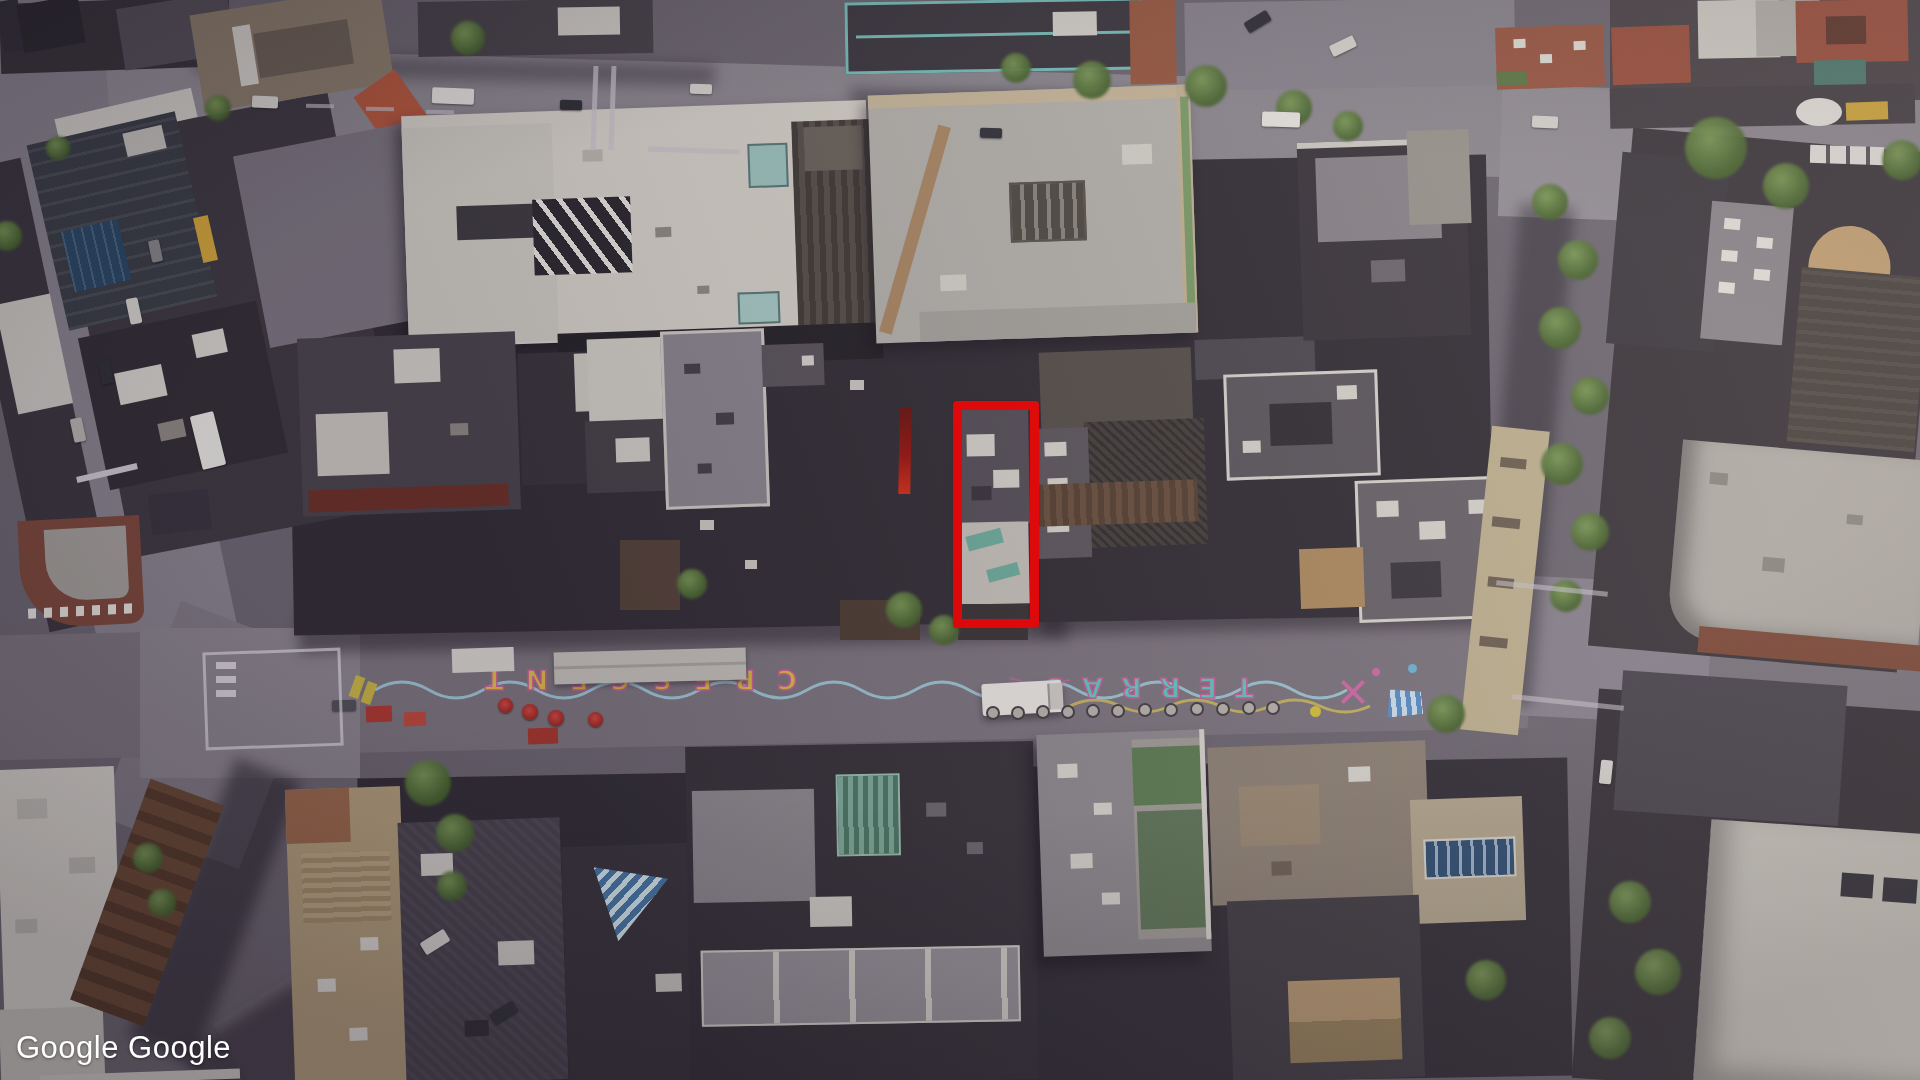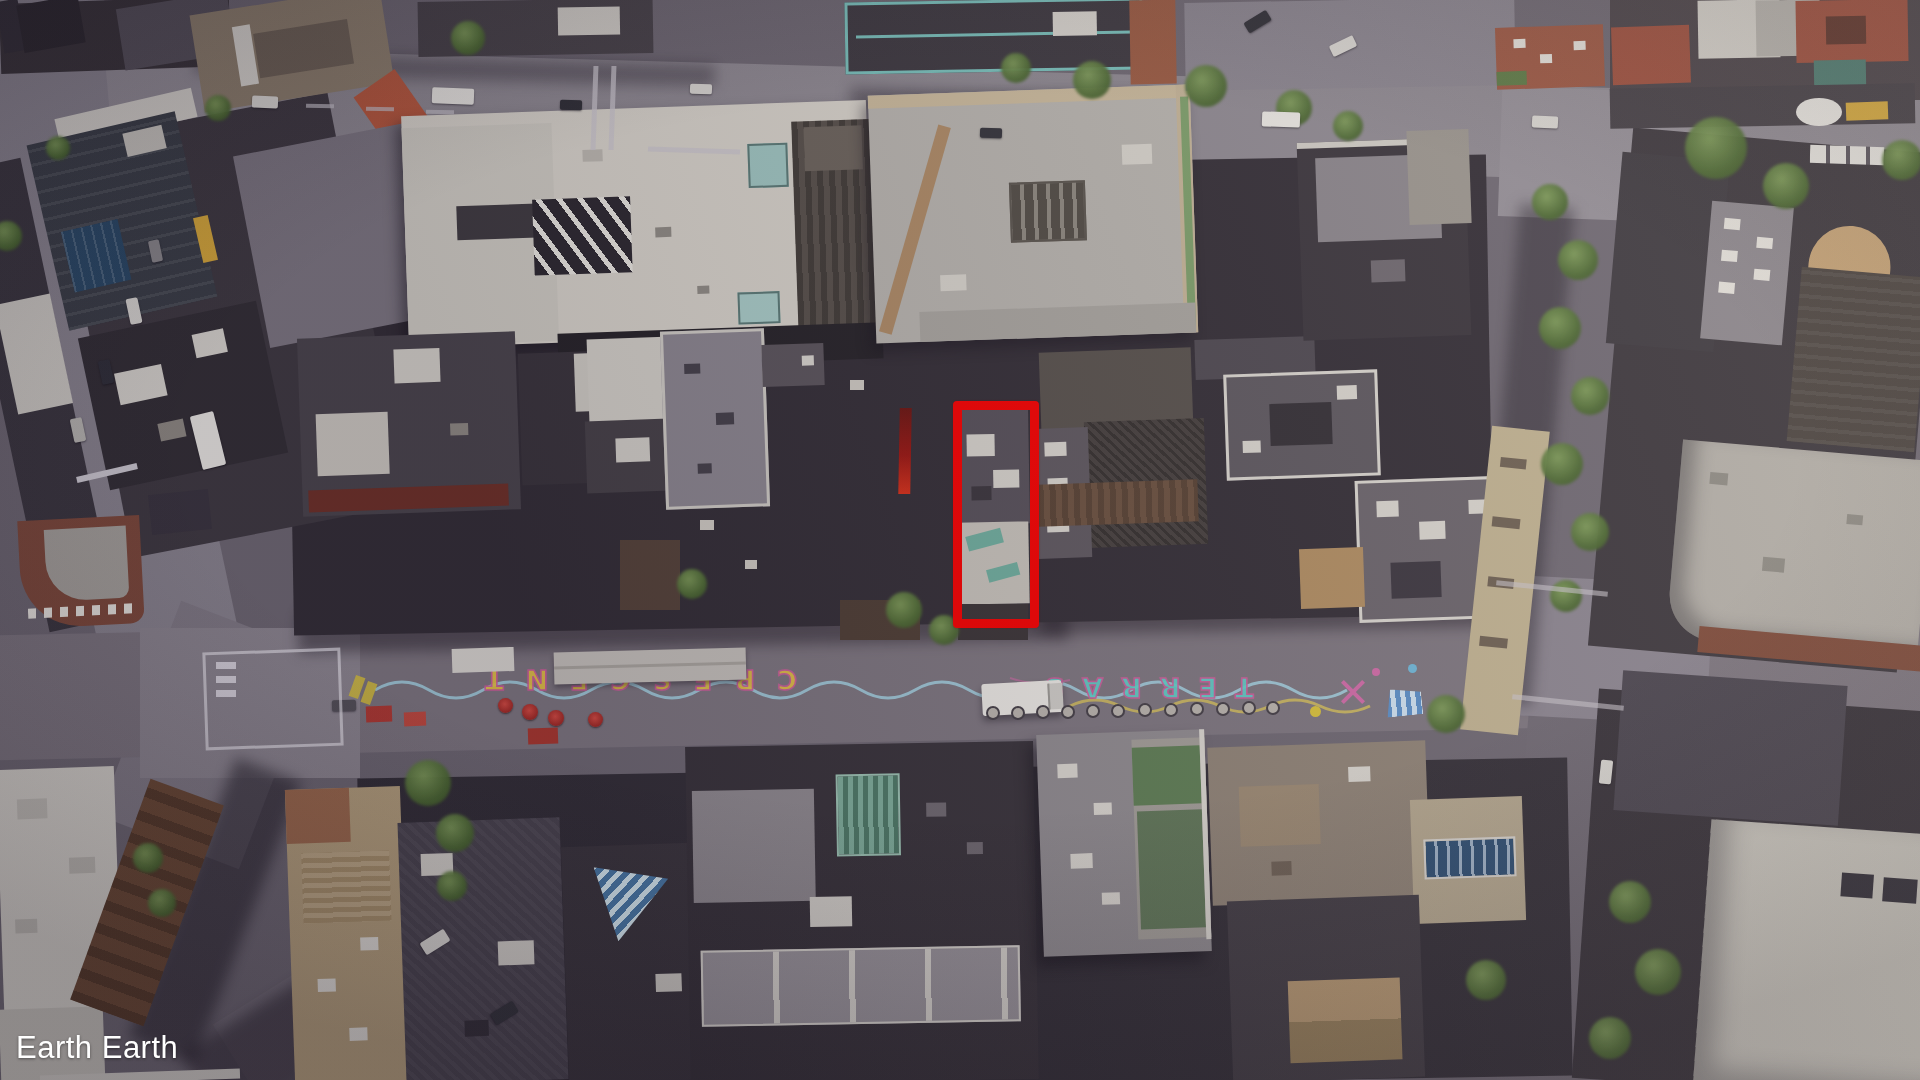--- a/index.html
+++ b/index.html
@@ -384,14 +384,14 @@
   <div style="left:1338px;top:690px;width:30px;height:4px;background:#d06ba8;transform:rotate(-45deg)"></div>
   <div style="left:1310px;top:706px;width:11px;height:11px;border-radius:50%;background:#d8c23c"></div>
   <div style="left:1408px;top:664px;width:9px;height:9px;border-radius:50%;background:#6fb7d9"></div>
   <div style="left:1372px;top:668px;width:8px;height:8px;border-radius:50%;background:#d06ba8"></div>
 
   <div style="left:899px;top:408px;width:12px;height:86px;background:linear-gradient(#6e1410,#a01510 55%,#e03018);opacity:.95;transform:rotate(1deg);z-index:40"></div>
   <div style="left:953px;top:401px;width:86px;height:227px;box-sizing:border-box;border:9px solid #f60000;border-radius:4px;z-index:41;box-shadow:0 0 2px rgba(110,0,0,.5)"></div>
 
   <div style="left:0;top:0;width:1920px;height:1080px;z-index:50;pointer-events:none;background:linear-gradient(250deg,rgba(255,240,215,.10),rgba(20,12,28,.16) 70%),radial-gradient(75% 60% at 52% 42%,rgba(0,0,0,0) 55%,rgba(15,10,20,.18))"></div>
 
-  <span class="wm" style="left:16px;top:1030px;z-index:60">Earth Earth</span>
+  <span class="wm" style="left:16px;top:1030px;z-index:60">Google Google</span>
 </div>
 
 </body></html>

